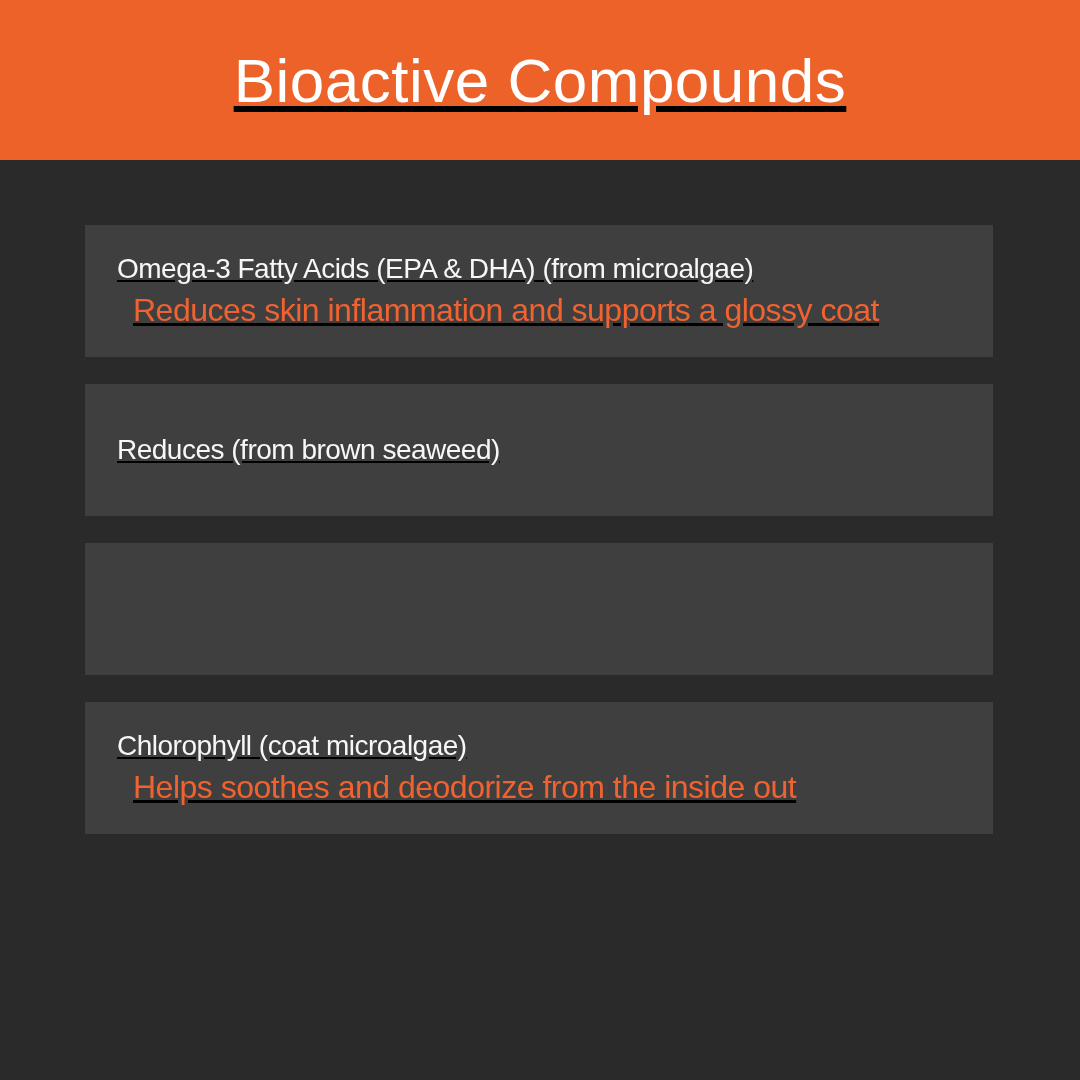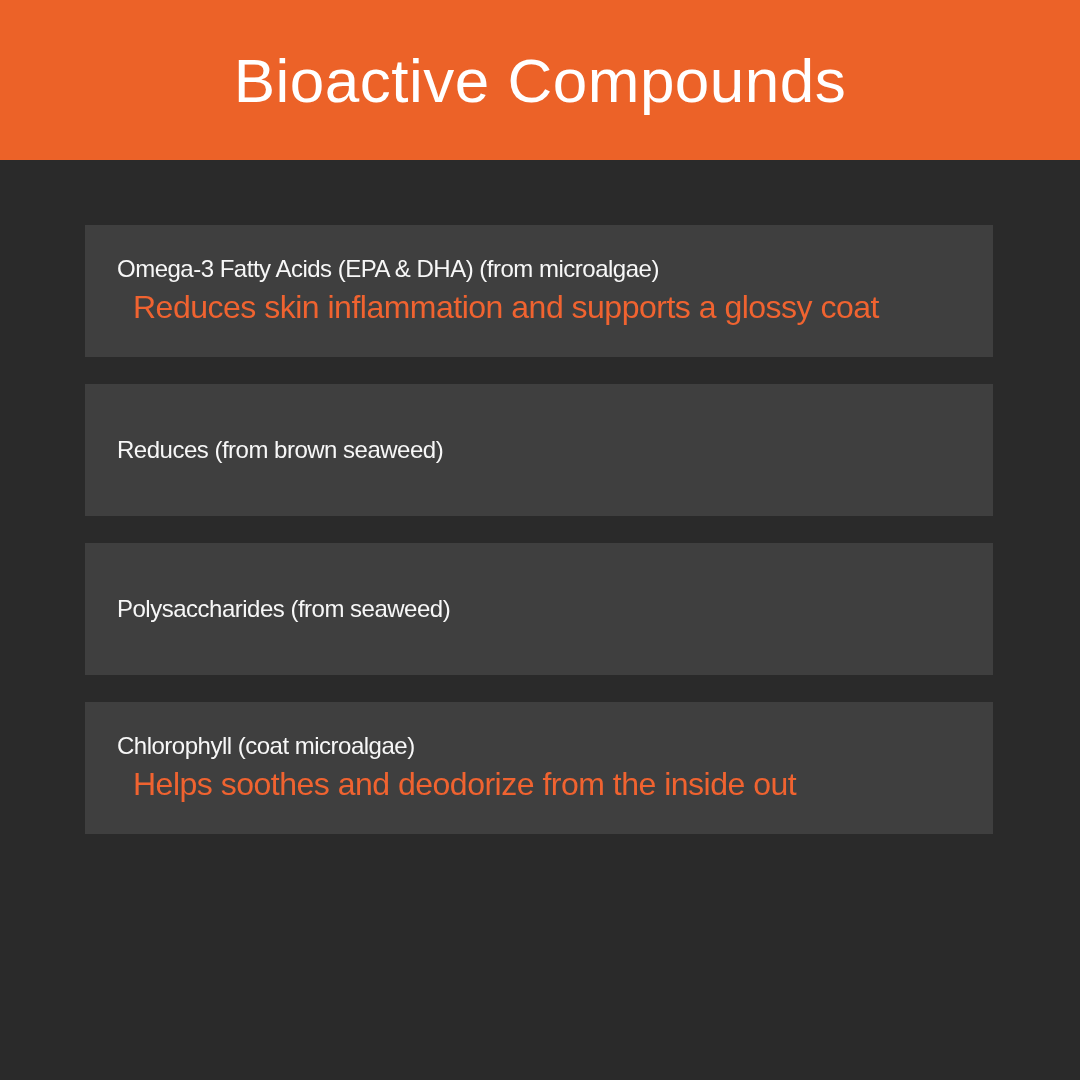--- a/index.html
+++ b/index.html
@@ -9,21 +9,21 @@
     --orange-text: #F06330;
     --white-text: #F7F7F7;
   }
   * { margin: 0; padding: 0; box-sizing: border-box; }
   html, body {
     width: 1080px; height: 1080px;
     overflow: hidden;
     background: var(--bg);
     font-family: "Liberation Sans", sans-serif;
   }
-  .poster { width: 1080px; height: 1080px; background: var(--bg); }
+  .poster { width: 1080px; height: 1080px; background: var(--bg); text-decoration: underline; }
   .header {
     width: 1080px; height: 160px;
     background: var(--accent);
     display: flex; align-items: center; justify-content: center;
   }
   .header h1 {
     color: #FFFFFF;
     font-size: 62px;
     font-weight: normal;
     letter-spacing: 0.5px;
@@ -37,21 +37,21 @@
   .card {
     height: 132px;
     background: var(--card);
     display: flex;
     flex-direction: column;
     justify-content: center;
     padding: 0 30px 0 32px;
   }
   .card-title {
     color: var(--white-text);
-    font-size: 24px;
+    font-size: 28px;
     letter-spacing: -0.5px;
     line-height: 1.4;
     white-space: nowrap;
   }
   .card-benefit {
     color: var(--orange-text);
     font-size: 32px;
     letter-spacing: -0.5px;
     line-height: 1.4;
     white-space: nowrap;
@@ -70,21 +70,20 @@
     <div class="card-title">Omega-3 Fatty Acids (EPA &amp; DHA) (from microalgae)</div>
     <div class="card-benefit">Reduces skin inflammation and supports a glossy coat</div>
   </section>
 
   <section class="card">
     <div class="card-title">Reduces (from brown seaweed)</div>
   </section>
 
 
   <section class="card">
-    <div class="card-title">Polysaccharides (from seaweed)</div>
   </section>
 
   <section class="card">
     <div class="card-title">Chlorophyll (coat microalgae)</div>
     <div class="card-benefit">Helps soothes and deodorize from the inside out</div>
   </section>
 </main>
 </div>
 
 </body></html>

